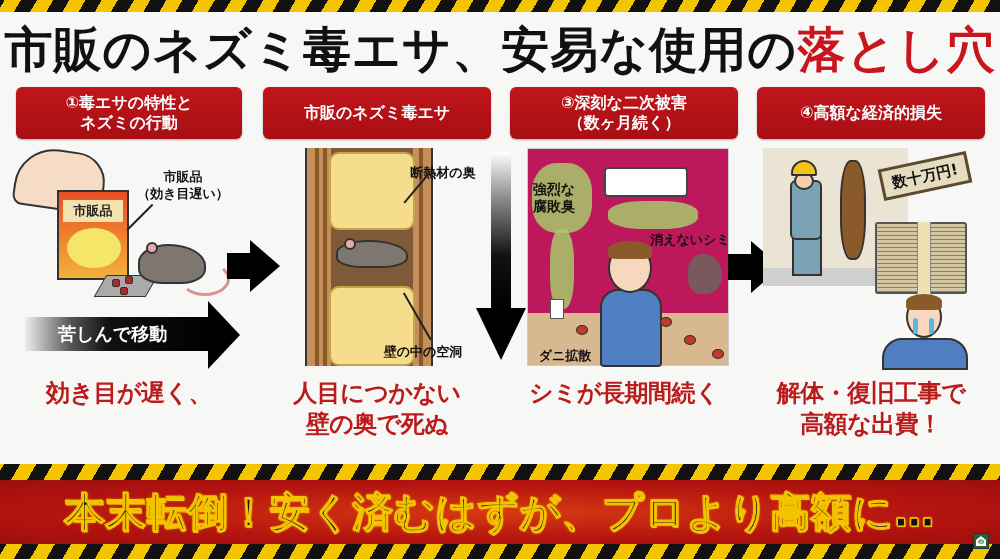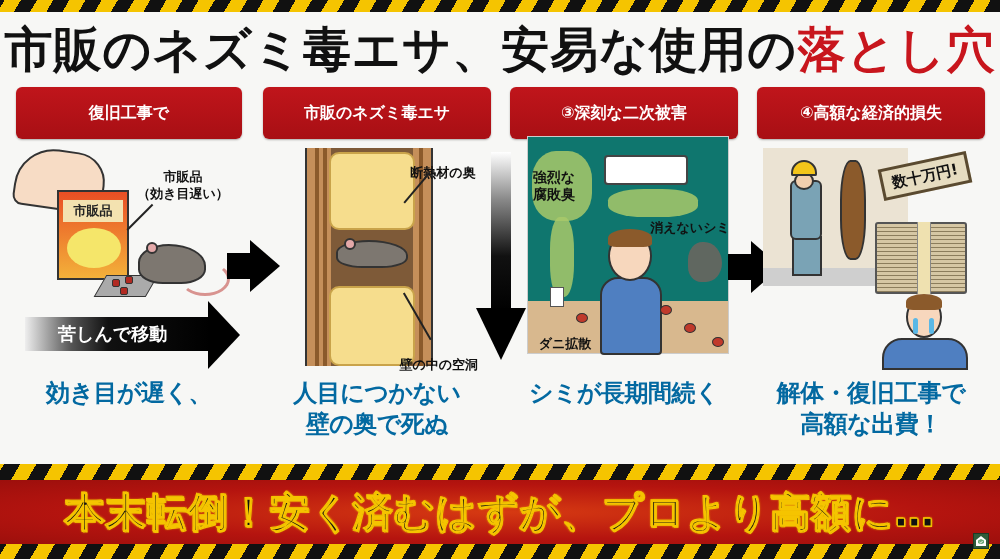--- a/index.html
+++ b/index.html
@@ -51,21 +51,21 @@
   .wall { position: absolute; left: 305px; top: 148px; width: 128px; height: 218px; background: #c58f5a; border-left: 2px solid #333; border-right: 2px solid #333; }
   .stud { position: absolute; top: 0; width: 4px; height: 100%; background: #8b5a2b; }
   .cavity { position: absolute; left: 24px; top: 0; width: 82px; height: 218px; background: #7e5a38; }
   .insul { position: absolute; left: 22px; width: 86px; background: #f6dd8d; border: 2px solid #c9a34a; border-radius: 10px; }
   .down-arrow-stem { position: absolute; left: 491px; top: 152px; width: 20px; height: 160px;
     background: linear-gradient(#fff 0%, #888 30%, #111 65%, #000 100%); }
   .down-arrow-head { position: absolute; left: 476px; top: 308px; width: 0; height: 0;
     border-left: 25px solid transparent; border-right: 25px solid transparent; border-top: 52px solid #000; }
 
   
-  .room { position: absolute; left: 527px; top: 136px; width: 202px; height: 218px; background: #0f766e; border: 1px solid #ccc; }
+  .room { position: absolute; left: 527px; top: 148px; width: 202px; height: 218px; background: #be185d; border: 1px solid #ccc; }
   .floor { position: absolute; left: 0; bottom: 0; width: 100%; height: 52px; background: #d8b88e; }
   .ac { position: absolute; left: 76px; top: 18px; width: 84px; height: 30px; background: #fff; border: 2px solid #444; border-radius: 4px; }
   .smell { position: absolute; background: #a8c96a; opacity: 0.85; border-radius: 40%; }
   .stain { position: absolute; left: 160px; top: 105px; width: 34px; height: 40px; background: #6e655e; border-radius: 45% 55% 50% 40%; opacity: 0.85; }
   .person-head { position: absolute; border-radius: 50%; background: #f7d7bd; border: 2px solid #333; }
   .person-hair { position: absolute; background: #8b5a2b; border-radius: 50% 50% 20% 20%; }
   .person-body { position: absolute; background: #4f7fc1; border: 2px solid #333; border-radius: 18px 18px 4px 4px; }
   .mite { position: absolute; width: 12px; height: 10px; background: #c0392b; border-radius: 50%; border: 1px solid #333; }
   .outlet { position: absolute; left: 22px; top: 150px; width: 14px; height: 20px; background: #fff; border: 1.5px solid #555; }
 
@@ -81,21 +81,21 @@
     display: flex; align-items: center; justify-content: center; font-weight: bold; font-size: 15px; color: #111; }
   .money-stack { position: absolute; left: 875px; top: 222px; width: 92px; height: 72px;
     background: repeating-linear-gradient(#d6c7a4 0 3px, #8c7d5c 3px 4px); border: 2px solid #555; border-radius: 3px; }
   .money-band { position: absolute; left: 917px; top: 222px; width: 14px; height: 72px; background: #efe1b0; border-left: 1.5px solid #888; border-right: 1.5px solid #888; }
   .sad-body { position: absolute; left: 882px; top: 338px; width: 86px; height: 32px; background: #4f7fc1; border: 2px solid #333; border-radius: 20px 20px 0 0; }
   .sad-head { position: absolute; left: 906px; top: 296px; width: 36px; height: 42px; background: #f7d7bd; border: 2px solid #333; border-radius: 50%; }
   .sad-hair { position: absolute; left: 906px; top: 294px; width: 36px; height: 16px; background: #8b5a2b; border-radius: 50% 50% 20% 20%; }
   .tear { position: absolute; width: 5px; height: 16px; background: #5bb8e6; border-radius: 3px; }
 
   .summary {
-    position: absolute; top: 378px; text-align: center; font-weight: bold; color: #0369a1;
+    position: absolute; top: 378px; text-align: center; font-weight: bold; color: #b91c1c;
     font-size: 24px; line-height: 31px; letter-spacing: -0.5px;
   }
 
   .hazard-band {
     position: absolute; left: 0; top: 464px; width: 1000px; height: 95px;
     background: repeating-linear-gradient(-60deg, #111 0 14px, #f5c400 14px 28px);
   }
   .red-band {
     position: absolute; left: 0; top: 480px; width: 1000px; height: 64px;
     background: radial-gradient(ellipse at 50% 50%, #d63a12 0%, #b5140f 60%, #9c0f0c 100%);
@@ -111,27 +111,29 @@
 </head>
 <body>
 
 <div class="hazard-top"></div>
 
 <h1 class="title">
   <span>市販のネズミ毒エサ、安易な使用の</span><span class="accent">落とし穴</span>
 </h1>
 
 <div class="step-header" style="left:16px;width:226px;">
-  <span>復旧工事で</span>
+  <span>①毒エサの特性と</span>
+  <span>ネズミの行動</span>
 </div>
 <div class="step-header" style="left:263px;width:228px;">
   <span>市販のネズミ毒エサ</span>
 </div>
 <div class="step-header" style="left:510px;width:228px;">
   <span>③深刻な二次被害</span>
+  <span>（数ヶ月続く）</span>
 </div>
 <div class="step-header" style="left:757px;width:228px;">
   <span>④高額な経済的損失</span>
 </div>
 
 <div>
   <div class="hand"></div>
   <div class="box">
     <div class="box-label">市販品</div>
     <div class="box-circle"></div>
@@ -162,21 +164,21 @@
     <div class="stud" style="left:16px;"></div>
     <div class="stud" style="right:8px;"></div>
     <div class="cavity"></div>
     <div class="insul" style="top:4px;height:78px;"></div>
     <div class="insul" style="top:138px;height:80px;"></div>
   </div>
   <div class="rat" style="left:336px;top:240px;width:72px;height:28px;"></div>
   <div class="rat-ear" style="left:344px;top:238px;"></div>
   <div class="callout" style="left:398px;top:164px;width:90px;">断熱材の奥</div>
   <div class="leader" style="left:404px;top:202px;width:40px;transform:rotate(-50deg);"></div>
-  <div class="callout" style="left:368px;top:356px;width:110px;text-align:right;">壁の中の空洞</div>
+  <div class="callout" style="left:368px;top:343px;width:110px;">壁の中の空洞</div>
   <div class="leader" style="left:404px;top:292px;width:54px;transform:rotate(60deg);"></div>
 </div>
 
 <div class="down-arrow-stem"></div>
 <div class="down-arrow-head"></div>
 
 <div class="room">
   <div class="floor"></div>
   <div class="ac"></div>
   <div class="smell" style="left:4px;top:14px;width:60px;height:70px;"></div>

